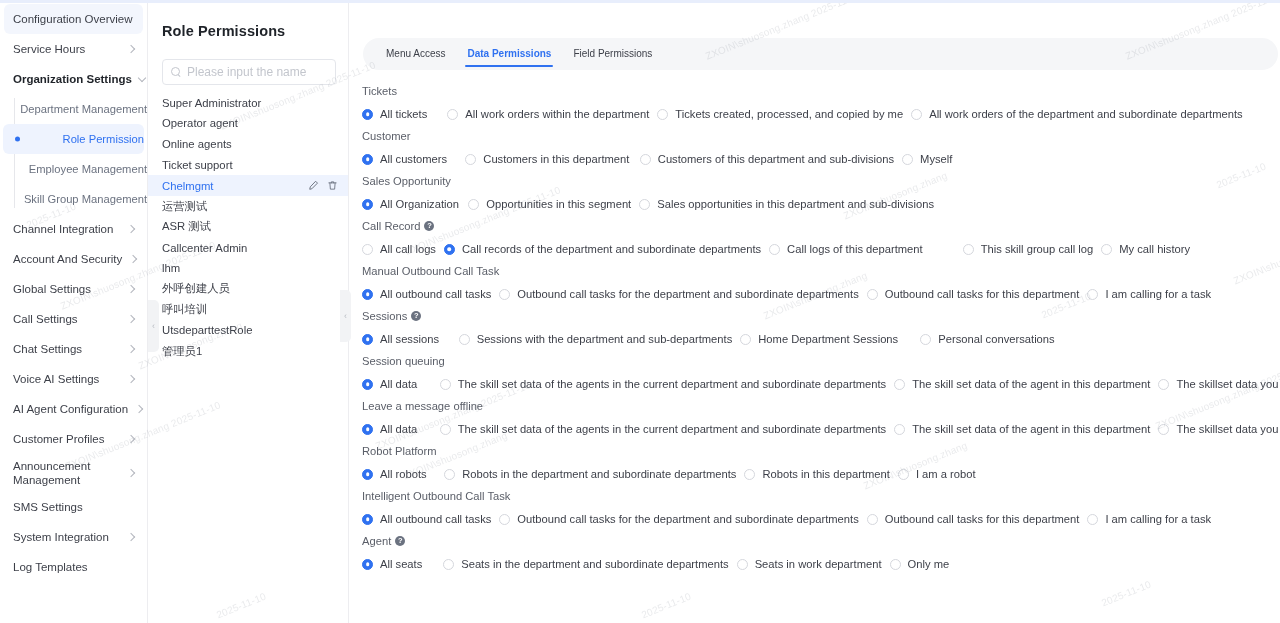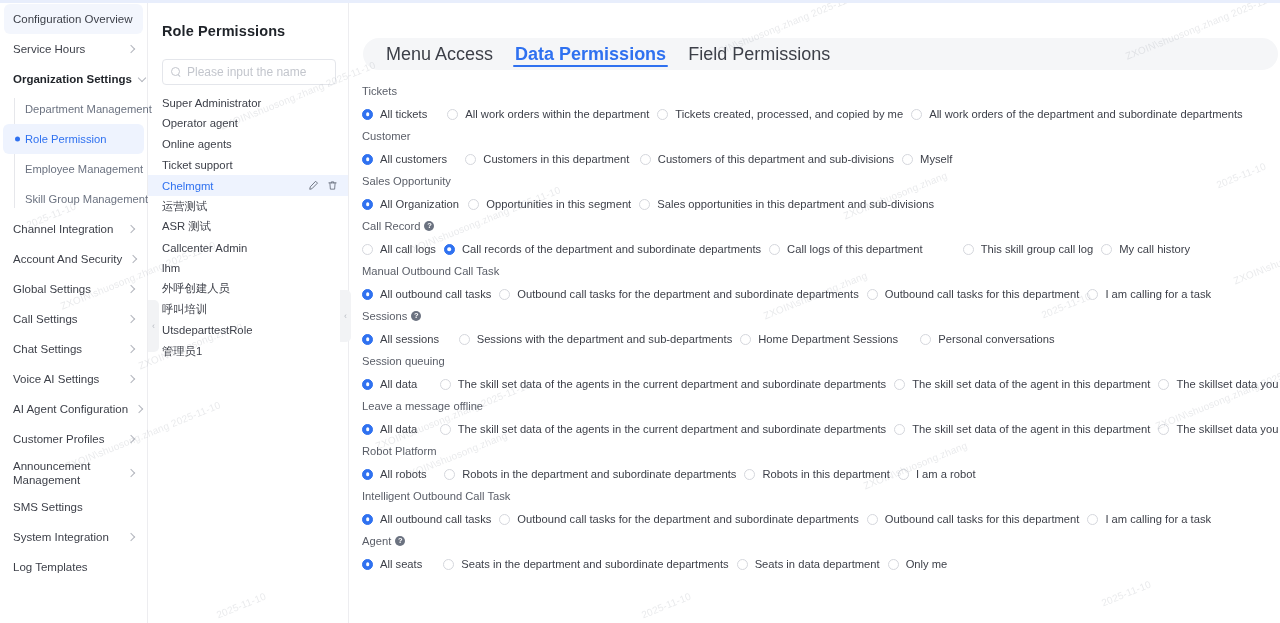--- a/index.html
+++ b/index.html
@@ -87,20 +87,21 @@
   .sub-item {
     height: 30px;
     display: flex;
     align-items: center;
     font-size: 11.2px;
     color: #6b7280;
     padding-left: 25px;
     cursor: pointer;
     position: relative;
     white-space: nowrap;
+    justify-content: flex-end;
   }
   .sub-item.selected {
     background: #eef3fe;
     border-radius: 6px;
     margin: 0 3px 0 3px;
     padding-left: 22px;
     color: #2f71f0;
   }
   .sub-item .dot {
     position: absolute;
@@ -235,21 +236,21 @@
     margin: 38px 0 0 14px;
     height: 32px;
     background: #f5f6f8;
     border-radius: 16px;
     display: flex;
     align-items: center;
     padding-left: 12px;
     width: 915px;
   }
   .tab {
-    font-size: 18px;
+    font-size: 10px;
     color: #3c3f48;
     padding: 0 11px;
     height: 32px;
     line-height: 32px;
     position: relative;
     cursor: pointer;
     white-space: nowrap;
   }
   .tab.active {
     color: #2f71f0;
@@ -751,21 +752,21 @@
             <label class="opt" style="margin-left: 0px;">
               <span class="radio checked"></span>
               <span class="opt-label">All seats</span>
             </label>
             <label class="opt" style="margin-left: 12.95px;">
               <span class="radio"></span>
               <span class="opt-label">Seats in the department and subordinate departments</span>
             </label>
             <label class="opt" style="margin-left: 0px;">
               <span class="radio"></span>
-              <span class="opt-label">Seats in data department</span>
+              <span class="opt-label">Seats in work department</span>
             </label>
             <label class="opt" style="margin-left: 0px;">
               <span class="radio"></span>
               <span class="opt-label">Only me</span>
             </label>
           </div>
         </div>
       </div>
   </main>
 

